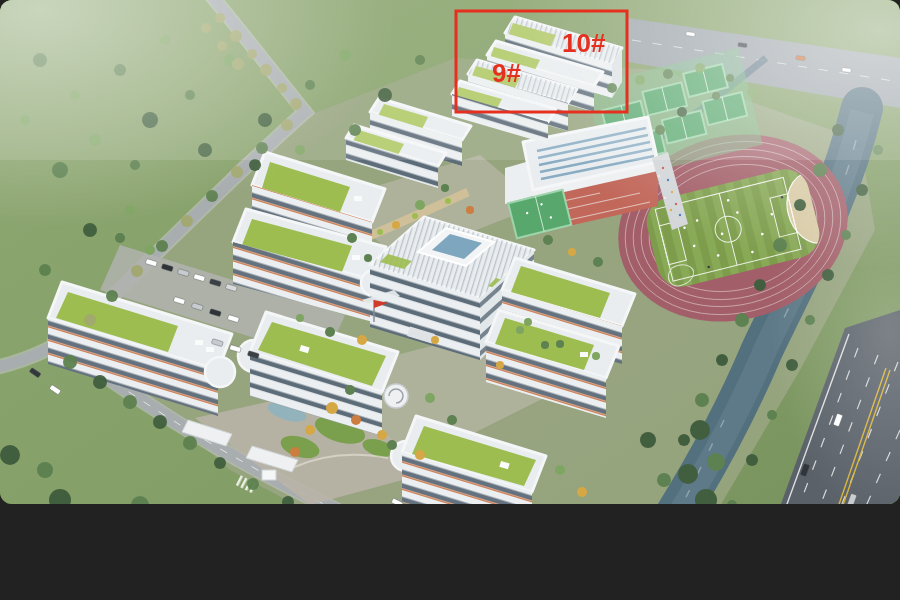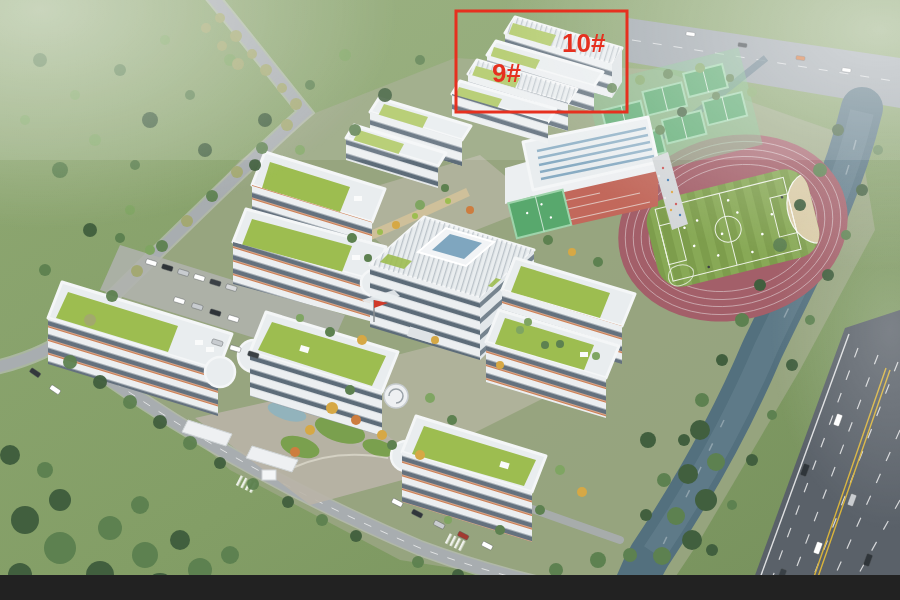--- a/index.html
+++ b/index.html
@@ -1,17 +1,17 @@
 <!DOCTYPE html>
 <html><head>
 <meta charset="utf-8">
 <style>
   html,body{margin:0;padding:0;background:#222;}
-  .stage{position:relative;width:900px;height:575px;overflow:hidden;background:#4d7c0f;
-         font-family:"Liberation Sans", sans-serif;}
+  .stage{position:relative;width:900px;height:504px;overflow:hidden;background:#4d7c0f;
+         font-family:"Liberation Sans", sans-serif;border-radius:12px;}
   svg{position:absolute;left:0;top:0;}
   .t-dark{fill:#415f3e}.t-mid{fill:#5d8150}.t-light{fill:#7fa562}.t-khaki{fill:#a3a86f}
   .t-yel{fill:#d6a845}.t-org{fill:#cd7d3f}
   .roofg{fill:#9dbd50}.roofg2{fill:#b0c966}
   .bld{fill:#e9edef;stroke:#f4f6f7;stroke-width:3;stroke-linejoin:round}
   .side{fill:#dde2e5}
   .road{stroke:#a8adb0;fill:none;stroke-linecap:round}
   .roadedge{stroke:#c6c9ca;fill:none;stroke-linecap:round;opacity:.55}
   .car{rx:1.2;stroke:#55595c;stroke-width:.4}
   .whiteline{stroke:#ffffff;fill:none}

